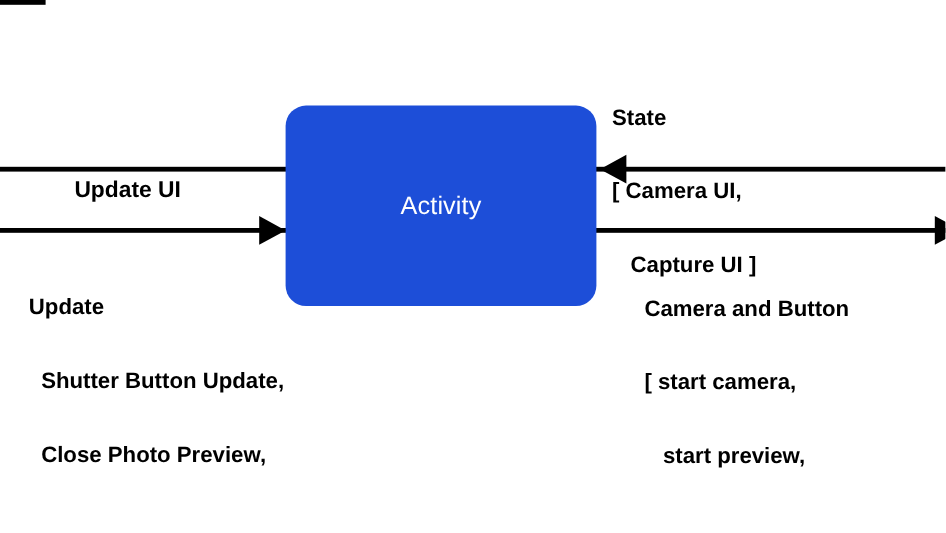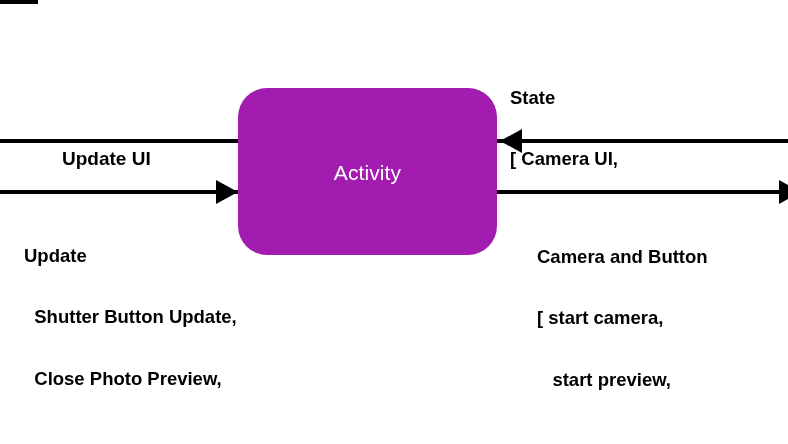--- a/index.html
+++ b/index.html
@@ -30,22 +30,22 @@
     background: #000000;
   }
 
   
   .node {
     position: absolute;
     left: 238px;
     top: 88px;
     width: 259px;
     height: 167px;
-    background: #a21caf;
-    border-radius: 29px;
+    background: #1d4ed8;
+    border-radius: 17px;
     z-index: 3;
   }
   .node-label {
     position: absolute;
     left: 0;
     right: 0;
     top: 50%;
     transform: translateY(-50%);
     text-align: center;
     color: #ffffff;
@@ -149,20 +149,21 @@
     <span class="hd">Update</span>
     <span class="ln">  Shutter Button Update,</span>
     <span class="ln">  Close Photo Preview,</span>
     
     
   </div>
 
   <div class="tlabel lbl-state">
     <span class="hd">State</span>
     <span class="ln">[ Camera UI,</span>
+    <span class="ln">   Capture UI ]</span>
   </div>
 
   <div class="tlabel lbl-ops">
     <span class="hd">Camera and Button</span>
     <span class="ln">[ start camera,</span>
     <span class="ln">   start preview,</span>
     
     
     
     

